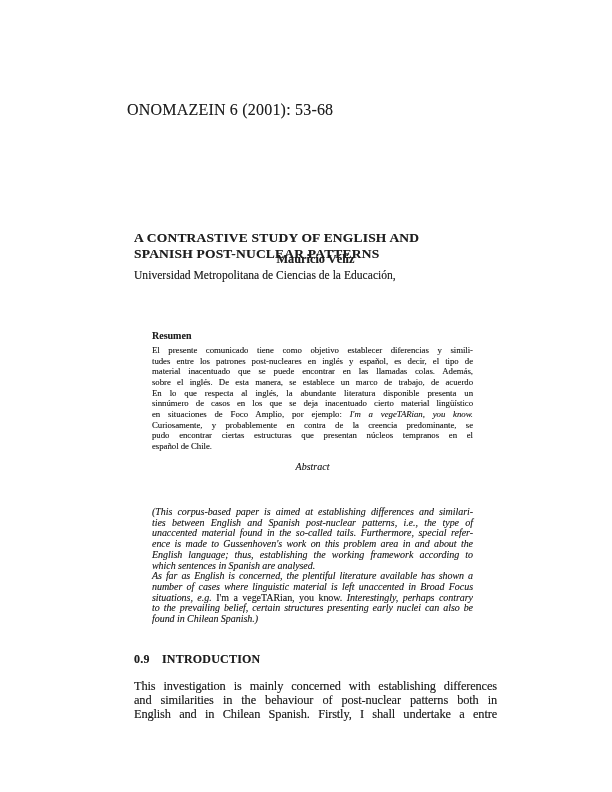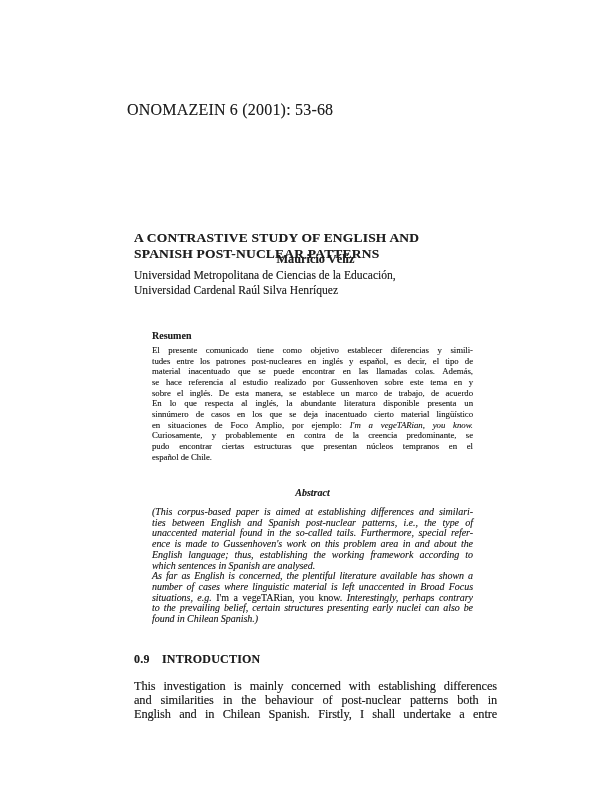--- a/index.html
+++ b/index.html
@@ -50,23 +50,23 @@
     font-weight: bold;
     font-size: 10px;
   }
   .resumen-body {
     left: 152px; top: 345px; width: 321px;
     font-size: 8.8px; line-height: 10.65px;
     letter-spacing: -0.05px;
   }
 
   .abstract-heading {
-    left: 152px; top: 487px; width: 321px;
+    left: 152px; top: 461px; width: 321px;
     text-align: center;
-    font-weight: bold;
+    font-weight: normal;
     font-style: italic;
     font-size: 10px;
   }
   .abstract-body {
     left: 152px; top: 507px; width: 321px;
     font-size: 10px; line-height: 10.7px;
     font-style: italic;
     letter-spacing: -0.05px;
   }
 
@@ -98,30 +98,28 @@
 
   <div class="abs title-block">
       <div class="line"><span>A CONTRASTIVE STUDY OF ENGLISH AND</span></div>
       <div class="line"><span>SPANISH POST-NUCLEAR PATTERNS</span></div>
     </div>
 
   <div class="abs author-block">Mauricio Véliz</div>
 
   <div class="abs affiliation-block">
       <div class="line"><span>Universidad Metropolitana de Ciencias de la Educación,</span></div>
-      <div class="line"><span>Universidad Cardenal Raúl Silva Henríquez</span></div>
     </div>
 
   <div class="abs resumen-heading">Resumen</div>
 
   <div class="abs resumen-body">
       <div class="line just"><span>El presente comunicado tiene como objetivo establecer diferencias y simili-</span></div>
       <div class="line just"><span>tudes entre los patrones post-nucleares en inglés y español, es decir, el tipo de</span></div>
       <div class="line just"><span>material inacentuado que se puede encontrar en las llamadas colas. Además,</span></div>
-      <div class="line just"><span>se hace referencia al estudio realizado por Gussenhoven sobre este tema en y</span></div>
       <div class="line just"><span>sobre el inglés. De esta manera, se establece un marco de trabajo, de acuerdo</span></div>
       <div class="line just"><span>En lo que respecta al inglés, la abundante literatura disponible presenta un</span></div>
       <div class="line just"><span>sinnúmero de casos en los que se deja inacentuado cierto material lingüístico</span></div>
       <div class="line just"><span>en situaciones de Foco Amplio, por ejemplo: </span><span class="seg-italic">I'm a vegeTARian, you know.</span></div>
       <div class="line just"><span>Curiosamente, y probablemente en contra de la creencia predominante, se</span></div>
       <div class="line just"><span>pudo encontrar ciertas estructuras que presentan núcleos tempranos en el</span></div>
       <div class="line"><span>español de Chile.</span></div>
     </div>
 
   <div class="abs abstract-heading">Abstract</div>

